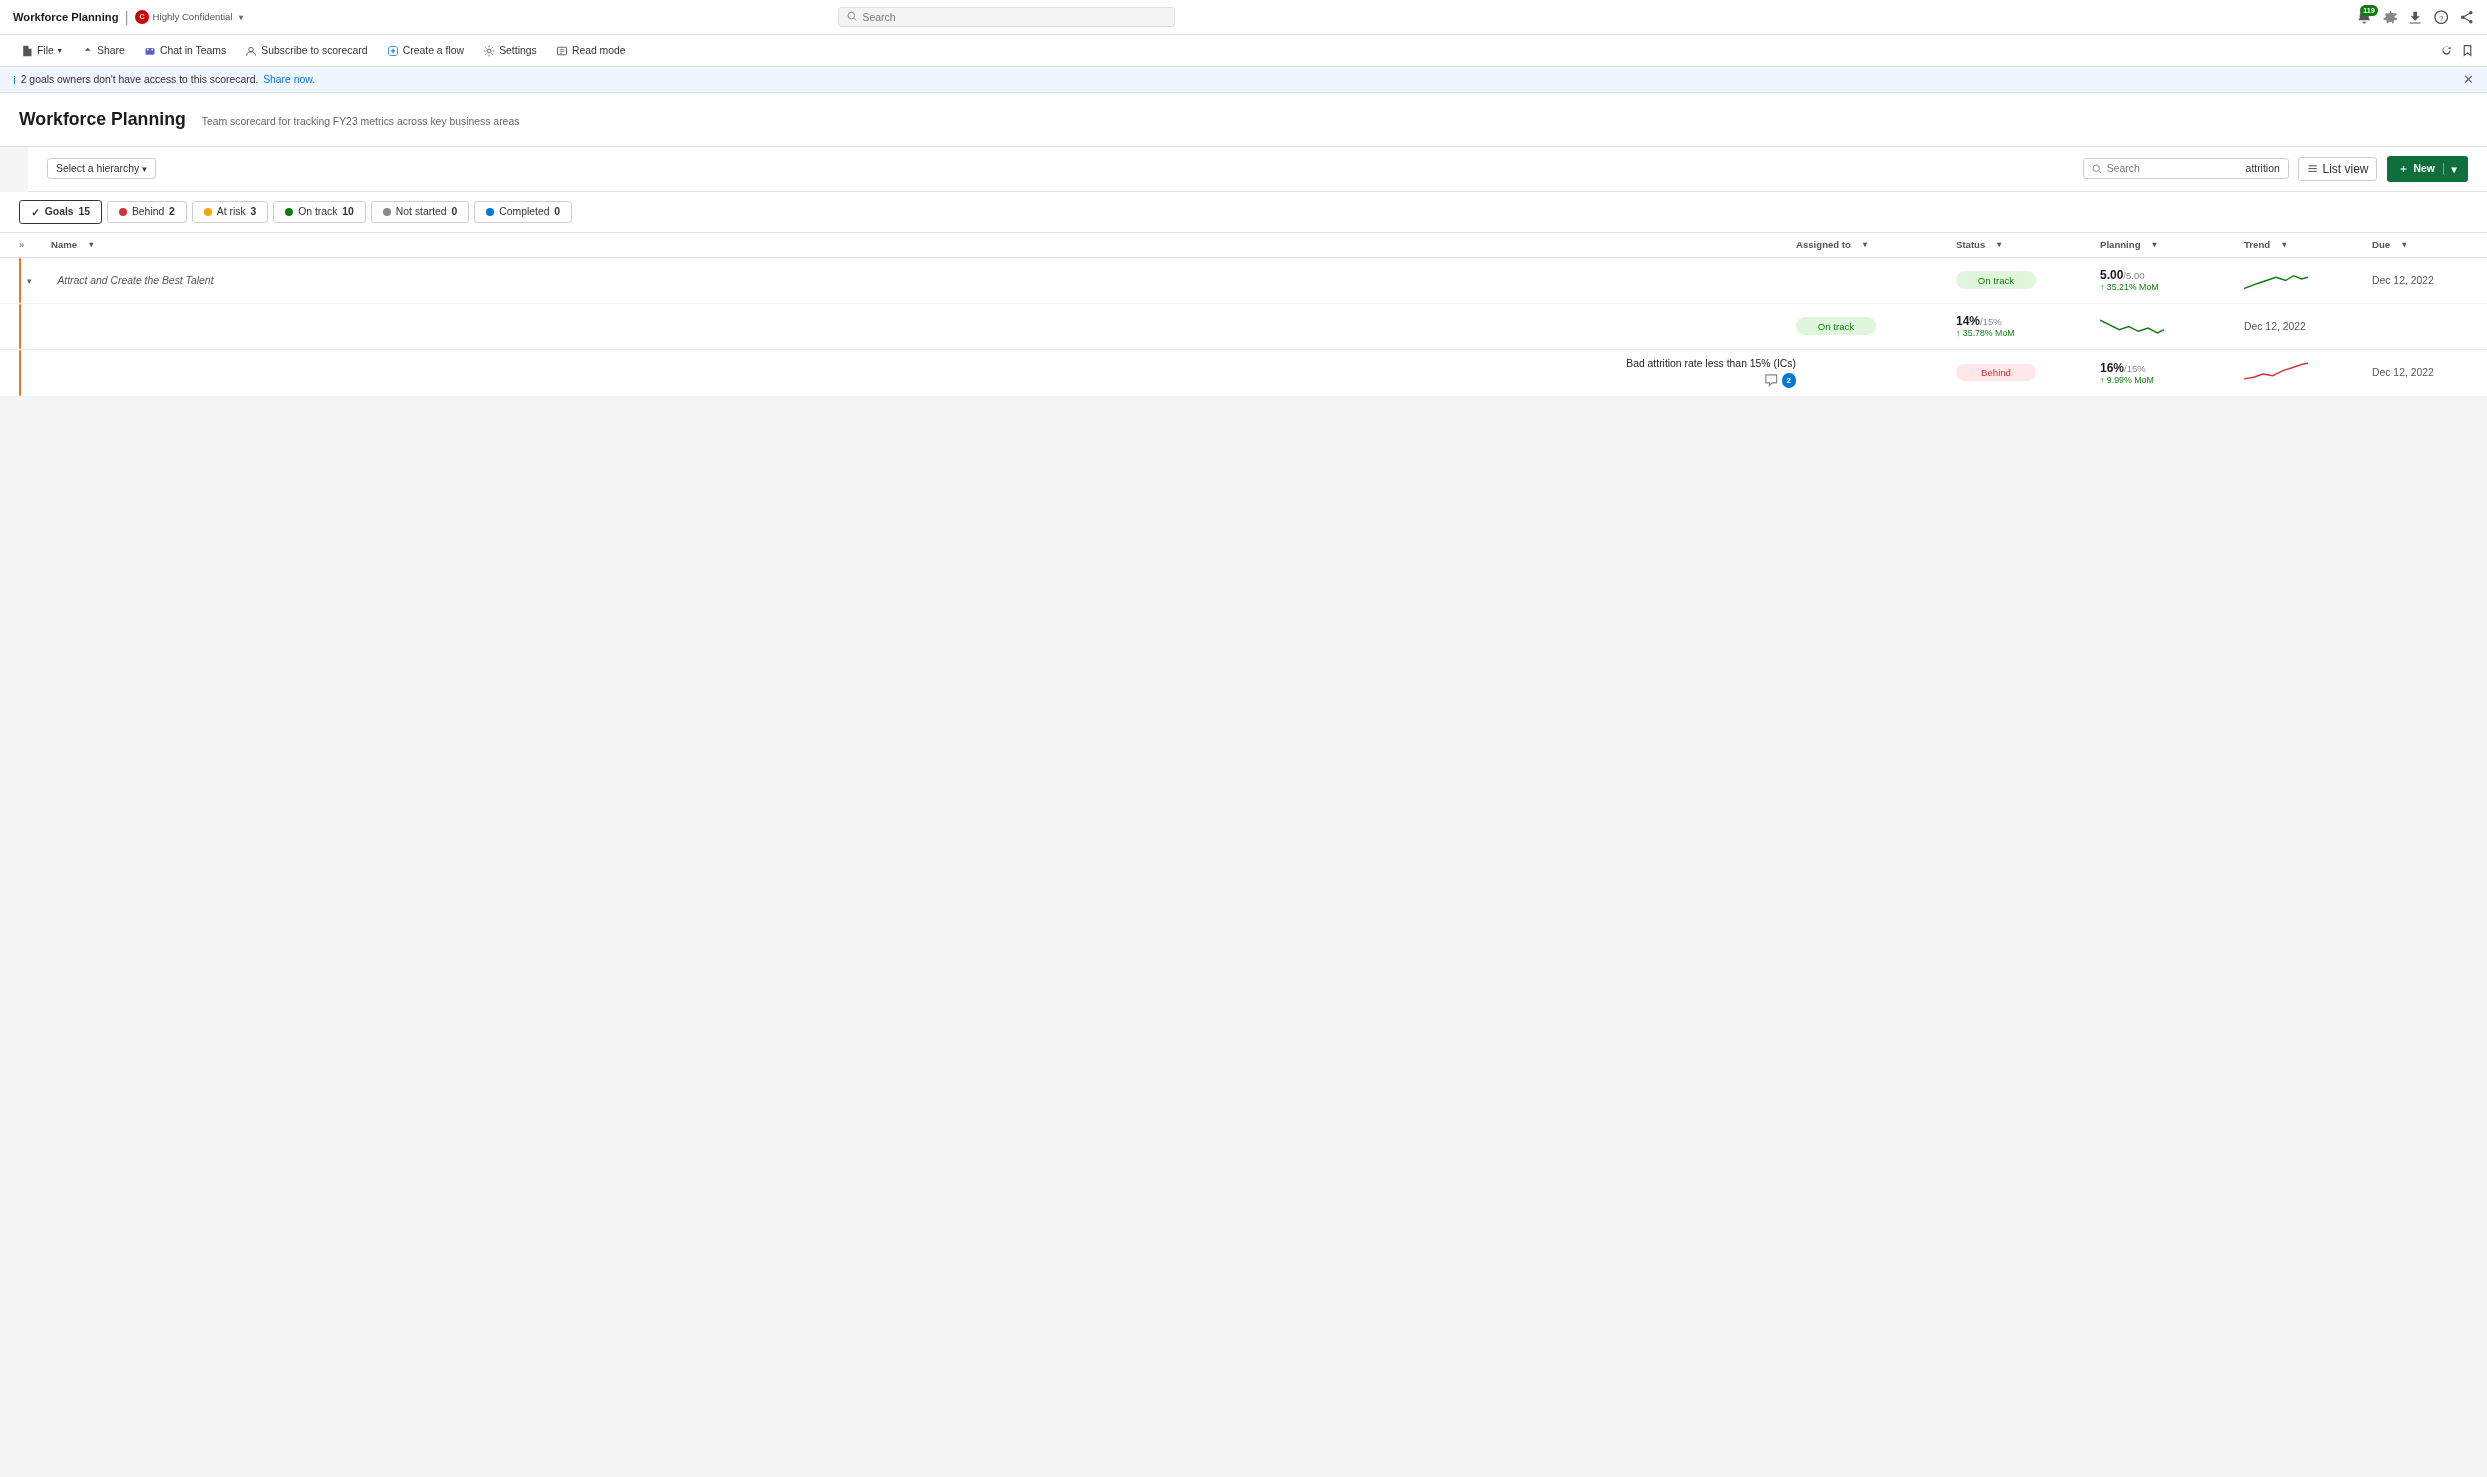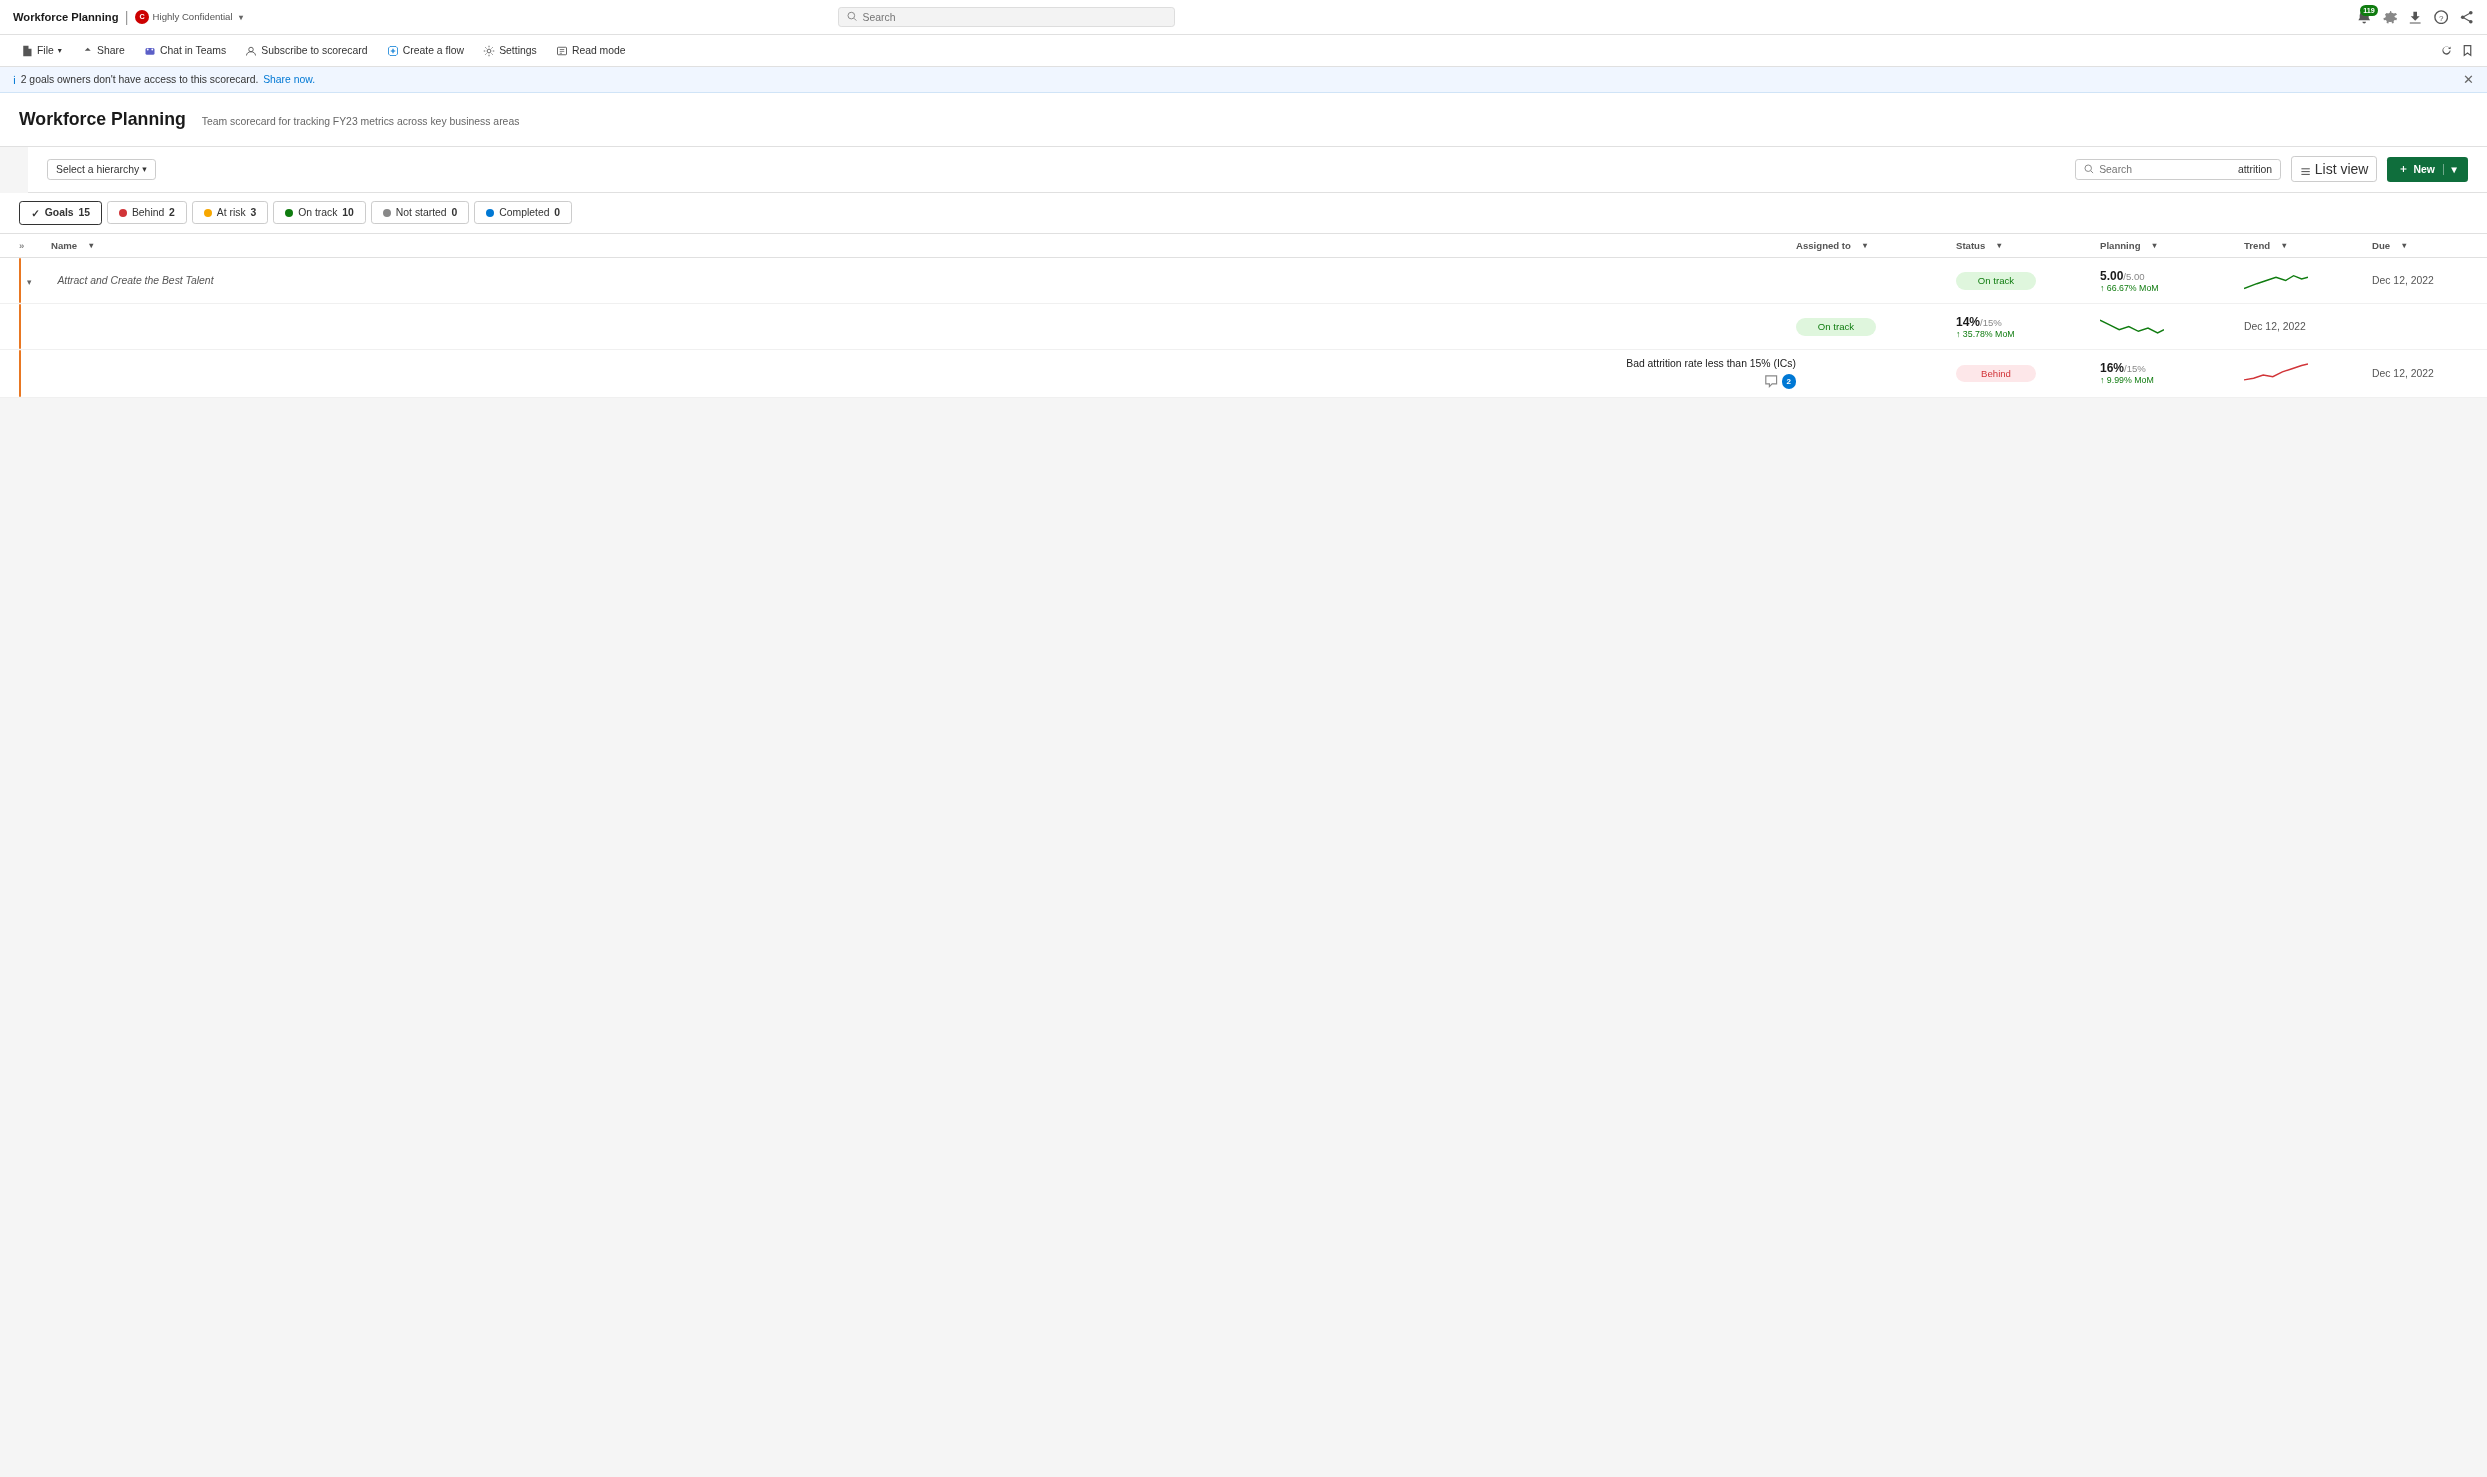--- a/index.html
+++ b/index.html
@@ -64,23 +64,23 @@
       border: 0.8px solid #ccc; border-radius: 3.2px; padding: 4px 8px;
       font-size: 10.4px; cursor: pointer; color: #333; background: white;
     }
     .search-filter {
       margin-left: auto; display: flex; align-items: center;
       border: 0.8px solid #ccc; border-radius: 3.2px; padding: 4px 8px;
       gap: 4.8px; background: white; min-width: 144px;
     }
     .search-filter input { border: none; outline: none; font-size: 10.4px; background: transparent; }
     .view-toggle {
-      display: flex; align-items: flex-end; gap: 4px;
+      display: flex; align-items: center; gap: 4px;
       padding: 4px 8px; border: 0.8px solid #ccc; border-radius: 3.2px;
-      font-size: 14px; cursor: pointer; background: white;
+      font-size: 12px; cursor: pointer; background: white;
     }
     .new-btn {
       display: flex; align-items: center; gap: 4.8px;
       background: #0f6e3c; color: white; border: none;
       padding: 5.6px 11.2px; border-radius: 3.2px; font-size: 10.4px;
       font-weight: 600; cursor: pointer;
     }
     .new-btn .divider { width: 0.8px; background: rgba(255,255,255,0.4); height: 11.2px; margin: 0 3.2px; }
 
     
@@ -388,21 +388,21 @@
       Attract and Create the Best Talent
     </div>
     <div></div>
     <div>
       <span class="status-pill status-on-track">On track</span>
     </div>
     <div>
       <div>
         <span class="progress-value">5.00</span><span class="progress-target">/5.00</span>
       </div>
-      <div class="progress-mom"><span class="up">↑ 66.67% MoM</span></div>
+      <div class="progress-mom"><span class="up">↑ 35.21% MoM</span></div>
     </div>
     <div class="trend-cell">
       <svg width="64" height="29" viewBox="0 0 80 36" fill="none">
         <polyline points="0,28 16,22 28,18 40,14 52,18 62,12 72,16 80,14" stroke="#107c10" stroke-width="1.8" fill="none"></polyline>
       </svg>
     </div>
     <div class="due-date">Dec 12, 2022</div>
   </div>
 
   <div class="table-row" style="position:relative; background: white;">

